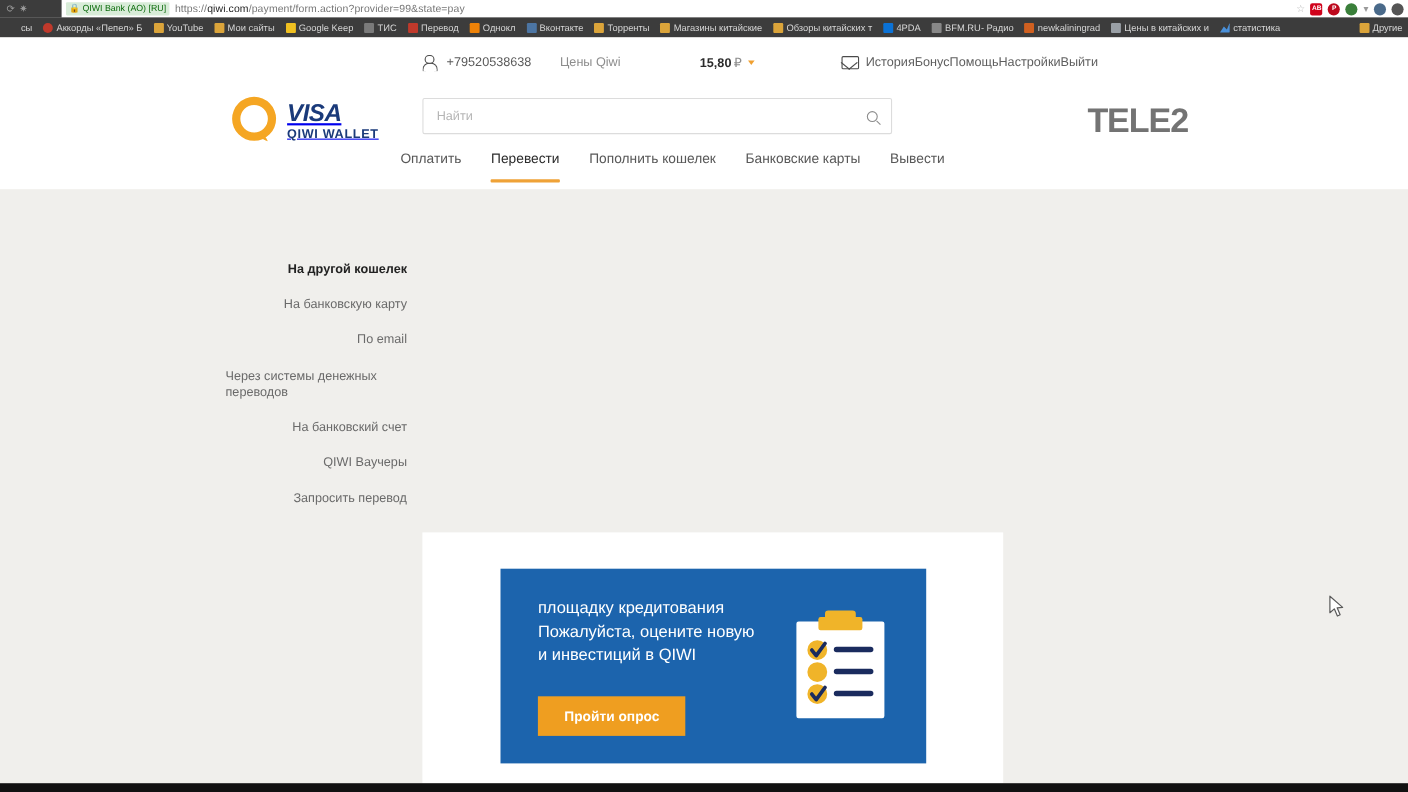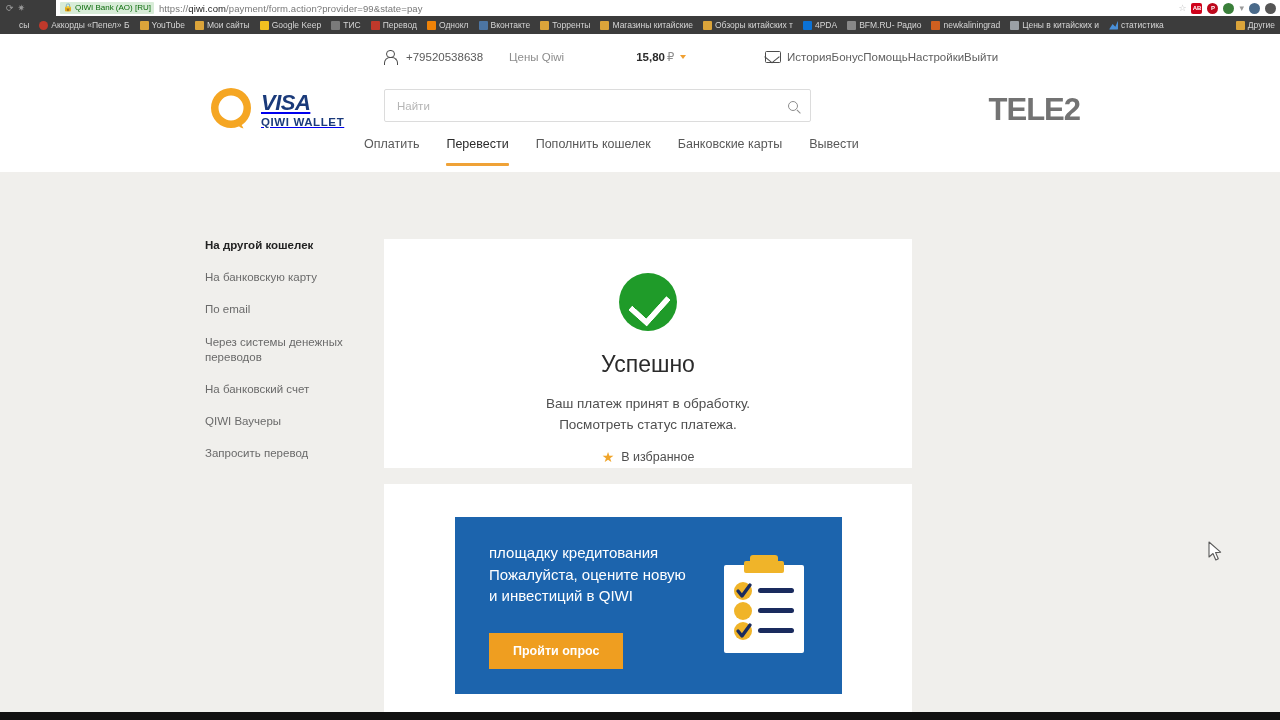--- a/index.html
+++ b/index.html
@@ -193,21 +193,21 @@
   .nav-tab.active::after {
     content: ""; position: absolute; left: 0; right: 0; bottom: 0;
     height: 3px; background: #efa237; border-radius: 1px;
   }
 
   
   .content { position: absolute; top: 138px; left: 0; width: 1280px; height: 540px; }
 
   .sidebar {
     position: absolute; left: 205px; top: 66px; width: 165px;
-    display: flex; flex-direction: column;
+    display: flex; flex-direction: column; align-items: flex-end;
   }
   .side-item {
     font-size: 11.5px; color: #6a6a6a; text-decoration: none;
     margin-bottom: 17px; line-height: 1.32;
   }
   .side-item.active { color: #222; font-weight: bold; }
 
   .card {
     position: absolute; left: 384px; background: #ffffff;
   }
@@ -421,32 +421,20 @@
     <aside class="sidebar">
       <a class="side-item active" href="#">На другой кошелек</a>
       <a class="side-item" href="#">На банковскую карту</a>
       <a class="side-item" href="#">По email</a>
       <a class="side-item" href="#">Через системы денежных переводов</a>
       <a class="side-item" href="#">На банковский счет</a>
       <a class="side-item" href="#">QIWI Ваучеры</a>
       <a class="side-item" href="#">Запросить перевод</a>
     </aside>
 
-    <section class="card card-success">
-      <div class="check-circle"></div>
-      <h1 class="success-title">Успешно</h1>
-      <div class="success-msg">
-        <div>Ваш платеж принят в обработку.</div>
-        <div>Посмотреть статус платежа.</div>
-      </div>
-      <div class="fav-row">
-        <span class="star-ico">★</span>
-        <span class="fav-text">В избранное</span>
-      </div>
-    </section>
 
     <section class="card card-banner">
       <div class="banner">
         <div class="banner-left">
           <div class="banner-text">
             <div>площадку кредитования</div>
             <div>Пожалуйста, оцените новую</div>
             <div>и инвестиций в QIWI</div>
           </div>
           <button class="survey-btn">Пройти опрос</button>

